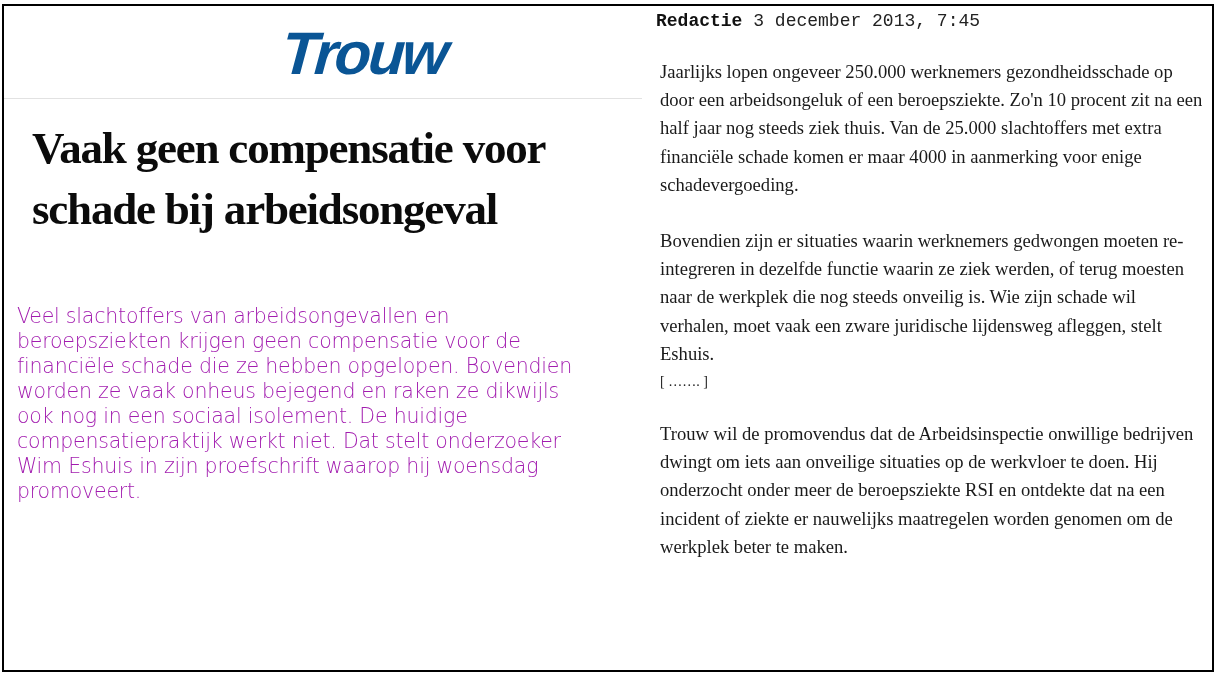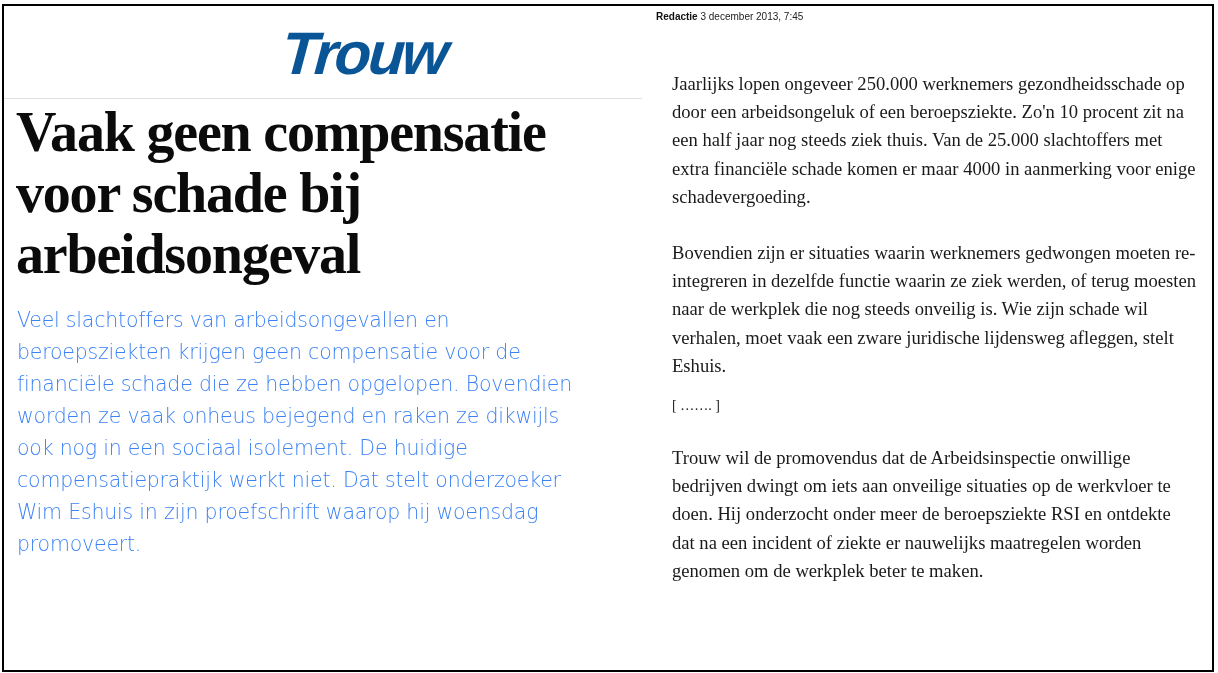--- a/index.html
+++ b/index.html
@@ -11,41 +11,41 @@
     .left-col { position: absolute; left: 0; top: 0; width: 638px; height: 664px; }
     .logo-area { position: absolute; left: 0; top: 0; width: 638px; height: 92px; }
     .logo {
       position: absolute; left: 278px; top: 18px;
       font-family: "Liberation Sans", sans-serif; font-weight: bold; font-style: italic;
       font-size: 60px; letter-spacing: -3px; color: #0a5595; line-height: 60px;
       transform: skewX(-4deg);
     }
     .logo-divider { position: absolute; left: 0; top: 92px; width: 638px; height: 1px; background: #e2e2e2; }
     .headline {
-      position: absolute; left: 12px; top: 96px; width: 620px; margin: 0;
+      position: absolute; left: 12px; top: 96px; width: 620px; margin: 16px;
       font-family: "Liberation Serif", "DejaVu Serif", serif; font-weight: bold;
-      font-size: 56px; line-height: 61px; letter-spacing: -1.2px; color: #0b0b0b;
+      font-size: 45px; line-height: 61px; letter-spacing: -1.2px; color: #0b0b0b;
     }
     .lede {
       position: absolute; left: 13px; top: 298px; width: 560px; margin: 0;
       font-family: "DejaVu Sans", sans-serif; font-weight: 300;
-      font-size: 20.5px; line-height: 32px; color: #3b82f6; letter-spacing: -0.2px;
+      font-size: 20.5px; line-height: 25px; color: #a21caf; letter-spacing: -0.2px;
     }
     .right-col { position: absolute; left: 638px; top: 0; width: 570px; height: 664px; }
     .byline {
       position: absolute; left: 14px; top: 5px;
-      font-family: Liberation Sans, sans-serif; font-size: 10px; color: #222;
+      font-family: Liberation Mono, monospace; font-size: 18px; color: #222;
     }
     .byline .author { font-weight: bold; color: #111; }
     .body-text {
       position: absolute; left: 14px; top: 48px; width: 556px;
       font-family: "Liberation Serif", "DejaVu Serif", serif;
       font-size: 18.6px; line-height: 28.2px; color: #1a1a1a;
     }
-    .body-text p { margin: 16px; }
+    .body-text p { margin: 4px; }
     .body-text p.gap { margin-top: 28px; }
     .ellipsis { font-size: 14px; line-height: 20px; margin: 0; color: #222; }
   </style>
 </head>
 <body>
 
 <div class="frame">
 
   <div class="left-col">
     <div class="logo-area">

